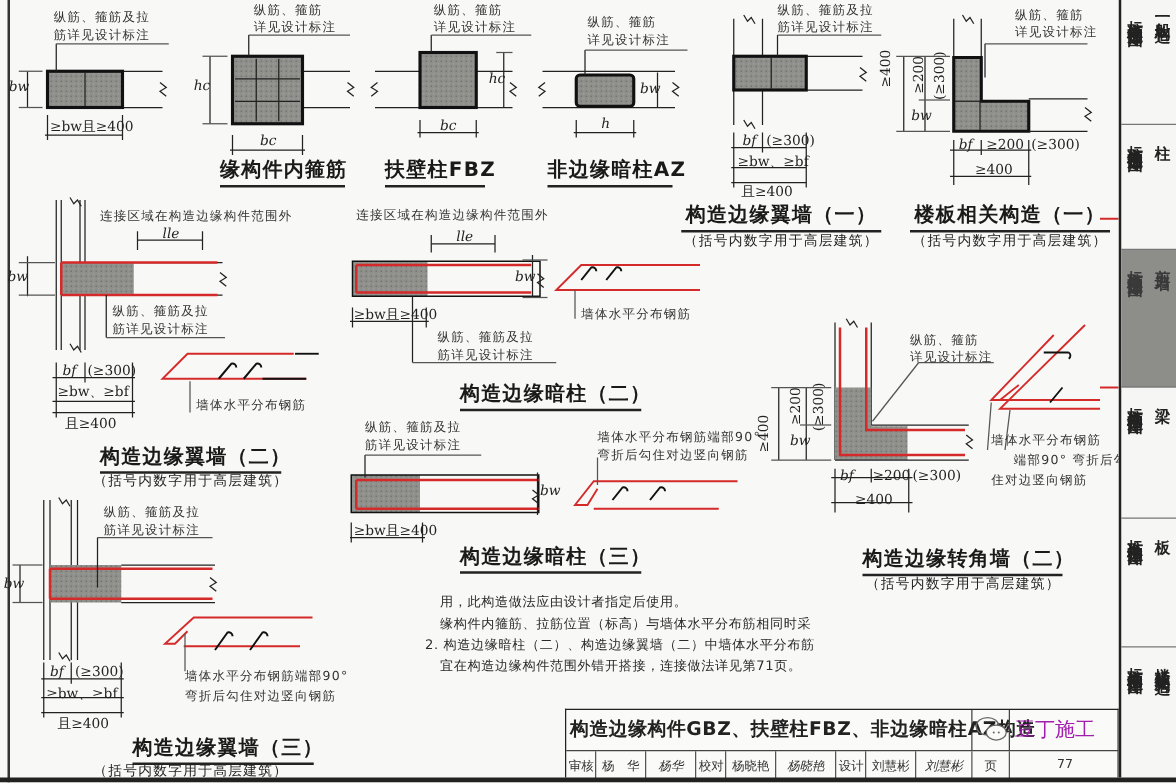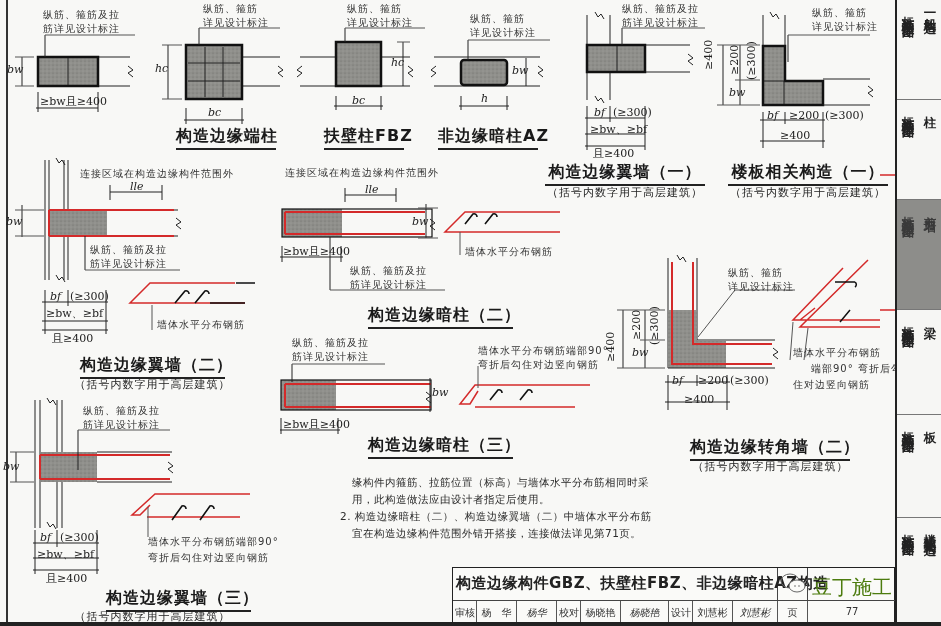--- a/index.html
+++ b/index.html
@@ -21,21 +21,21 @@
   .sidebar { position: absolute; left: 895px; top: 0; width: 46px; height: 622px; border-left: 2px solid #222; background: #f6f6f4; }
   .sb-sec { position: absolute; left: 0; width: 44px; border-bottom: 1px solid #777; display: flex; justify-content: space-around; padding-top: 6px; }
   .sb-sec.active { background: #8d8d8a; }
   .sb-col { writing-mode: vertical-rl; text-orientation: upright; font-size: 12.5px; font-weight: bold; color: #222; letter-spacing: 2px; line-height: 14px; }
   .sb-sec.active .sb-col { color: #3a3a3a; }
   .sb-col.right { display: flex; align-items: center; }
   
   .titleblock { position: absolute; left: 452px; top: 567px; width: 443px; height: 55px; border: 1.5px solid #222; border-bottom: none; background: #fafaf8; }
   .tb-title { position: absolute; left: 0; top: 0; width: 325px; height: 32px; border-right: 1px solid #444; font-size: 15px; font-weight: bold; padding: 6px 0 0 3px; white-space: nowrap; letter-spacing: 0.5px; }
   .tb-logo { position: absolute; left: 325px; top: 0; width: 30px; height: 32px; border-right: 1px solid #444; }
-  .tb-code { position: absolute; left: 355px; top: 0; width: 88px; height: 32px; font-size: 20px; color: #4d7c0f; padding: 6px 0 0 4px; white-space: nowrap; font-family: "DejaVu Serif", serif; }
+  .tb-code { position: absolute; left: 355px; top: 0; width: 88px; height: 32px; font-size: 16px; color: #a21caf; padding: 6px 0 0 4px; white-space: nowrap; font-family: "DejaVu Serif", serif; }
   .tb-row { position: absolute; left: 0; top: 32px; width: 443px; height: 23px; border-top: 1px solid #444; display: flex; }
   .tb-cell { border-right: 1px solid #555; font-size: 10px; padding: 5px 2px 0 2px; white-space: nowrap; color: #333; text-align: center; }
 </style>
 </head>
 <body>
 
 <div class="page">
   <div class="left-border"></div>
 
   <svg class="drawing" width="895" height="626">
@@ -289,27 +289,27 @@
 
   <div class="ann" style="left:43px;top:8px;">纵筋、箍筋及拉</div>
   <div class="ann" style="left:43px;top:22px;">筋详见设计标注</div>
   <div class="dim" style="left:7px;top:63px;font-style:italic;">bw</div>
   <div class="dim" style="left:40px;top:94px;">≥bw且≥400</div>
 
   <div class="ann" style="left:203px;top:2px;">纵筋、箍筋</div>
   <div class="ann" style="left:203px;top:16px;">详见设计标注</div>
   <div class="dim" style="left:155px;top:62px;font-style:italic;">hc</div>
   <div class="dim" style="left:208px;top:106px;font-style:italic;">bc</div>
-  <div class="cap" style="left:176px;top:126px;width:100px;">构造边缘端柱</div>
+  <div class="cap" style="left:176px;top:126px;width:100px;">缘构件内箍筋</div>
 
   <div class="ann" style="left:347px;top:2px;">纵筋、箍筋</div>
   <div class="ann" style="left:347px;top:16px;">详见设计标注</div>
   <div class="dim" style="left:391px;top:56px;font-style:italic;">hc</div>
   <div class="dim" style="left:352px;top:94px;font-style:italic;">bc</div>
-  <div class="cap" style="left:324px;top:126px;width:80px;text-align:right;">扶壁柱FBZ</div>
+  <div class="cap" style="left:308px;top:126px;width:80px;text-align:right;">扶壁柱FBZ</div>
 
   <div class="ann" style="left:470px;top:12px;">纵筋、箍筋</div>
   <div class="ann" style="left:470px;top:26px;">详见设计标注</div>
   <div class="dim" style="left:512px;top:64px;font-style:italic;">bw</div>
   <div class="dim" style="left:481px;top:92px;font-style:italic;">h</div>
   <div class="cap" style="left:438px;top:126px;width:100px;">非边缘暗柱AZ</div>
 
   <div class="ann" style="left:622px;top:2px;">纵筋、箍筋及拉</div>
   <div class="ann" style="left:622px;top:16px;">筋详见设计标注</div>
   <div class="dim" style="left:594px;top:106px;font-style:italic;">bf</div>
@@ -384,22 +384,22 @@
   <div class="dim" style="left:40px;top:531px;font-style:italic;">bf</div>
   <div class="dim" style="left:60px;top:531px;">(≥300)</div>
   <div class="dim" style="left:37px;top:547px;">≥bw、≥bf</div>
   <div class="dim" style="left:46px;top:571px;">且≥400</div>
   <div class="ann" style="left:148px;top:535px;">墙体水平分布钢筋端部90°</div>
   <div class="ann" style="left:148px;top:551px;">弯折后勾住对边竖向钢筋</div>
   <div class="cap" style="left:80px;top:588px;width:145px;margin-left:26px;">构造边缘翼墙（三）</div>
   <div class="sub" style="left:70px;top:609px;width:165px;">（括号内数字用于高层建筑）</div>
 
   <div class="notes">
+    <div class="row indent">用，此构造做法应由设计者指定后使用。</div>
     <div class="row indent">缘构件内箍筋、拉筋位置（标高）与墙体水平分布筋相同时采</div>
-    <div class="row indent">用，此构造做法应由设计者指定后使用。</div>
     <div class="row indent2">2. 构造边缘暗柱（二）、构造边缘翼墙（二）中墙体水平分布筋</div>
     <div class="row indent">宜在构造边缘构件范围外错开搭接，连接做法详见第71页。</div>
   </div>
 
   <div class="titleblock">
     <div class="tb-title">构造边缘构件GBZ、扶壁柱FBZ、非边缘暗柱AZ构造</div>
     <div class="tb-logo">
       <svg width="30" height="32">
         <ellipse cx="12" cy="13" rx="9" ry="7" fill="none" stroke="#666" stroke-width="1"></ellipse>
         <ellipse cx="19" cy="18" rx="8" ry="6" fill="#fafaf8" stroke="#666" stroke-width="1"></ellipse>

